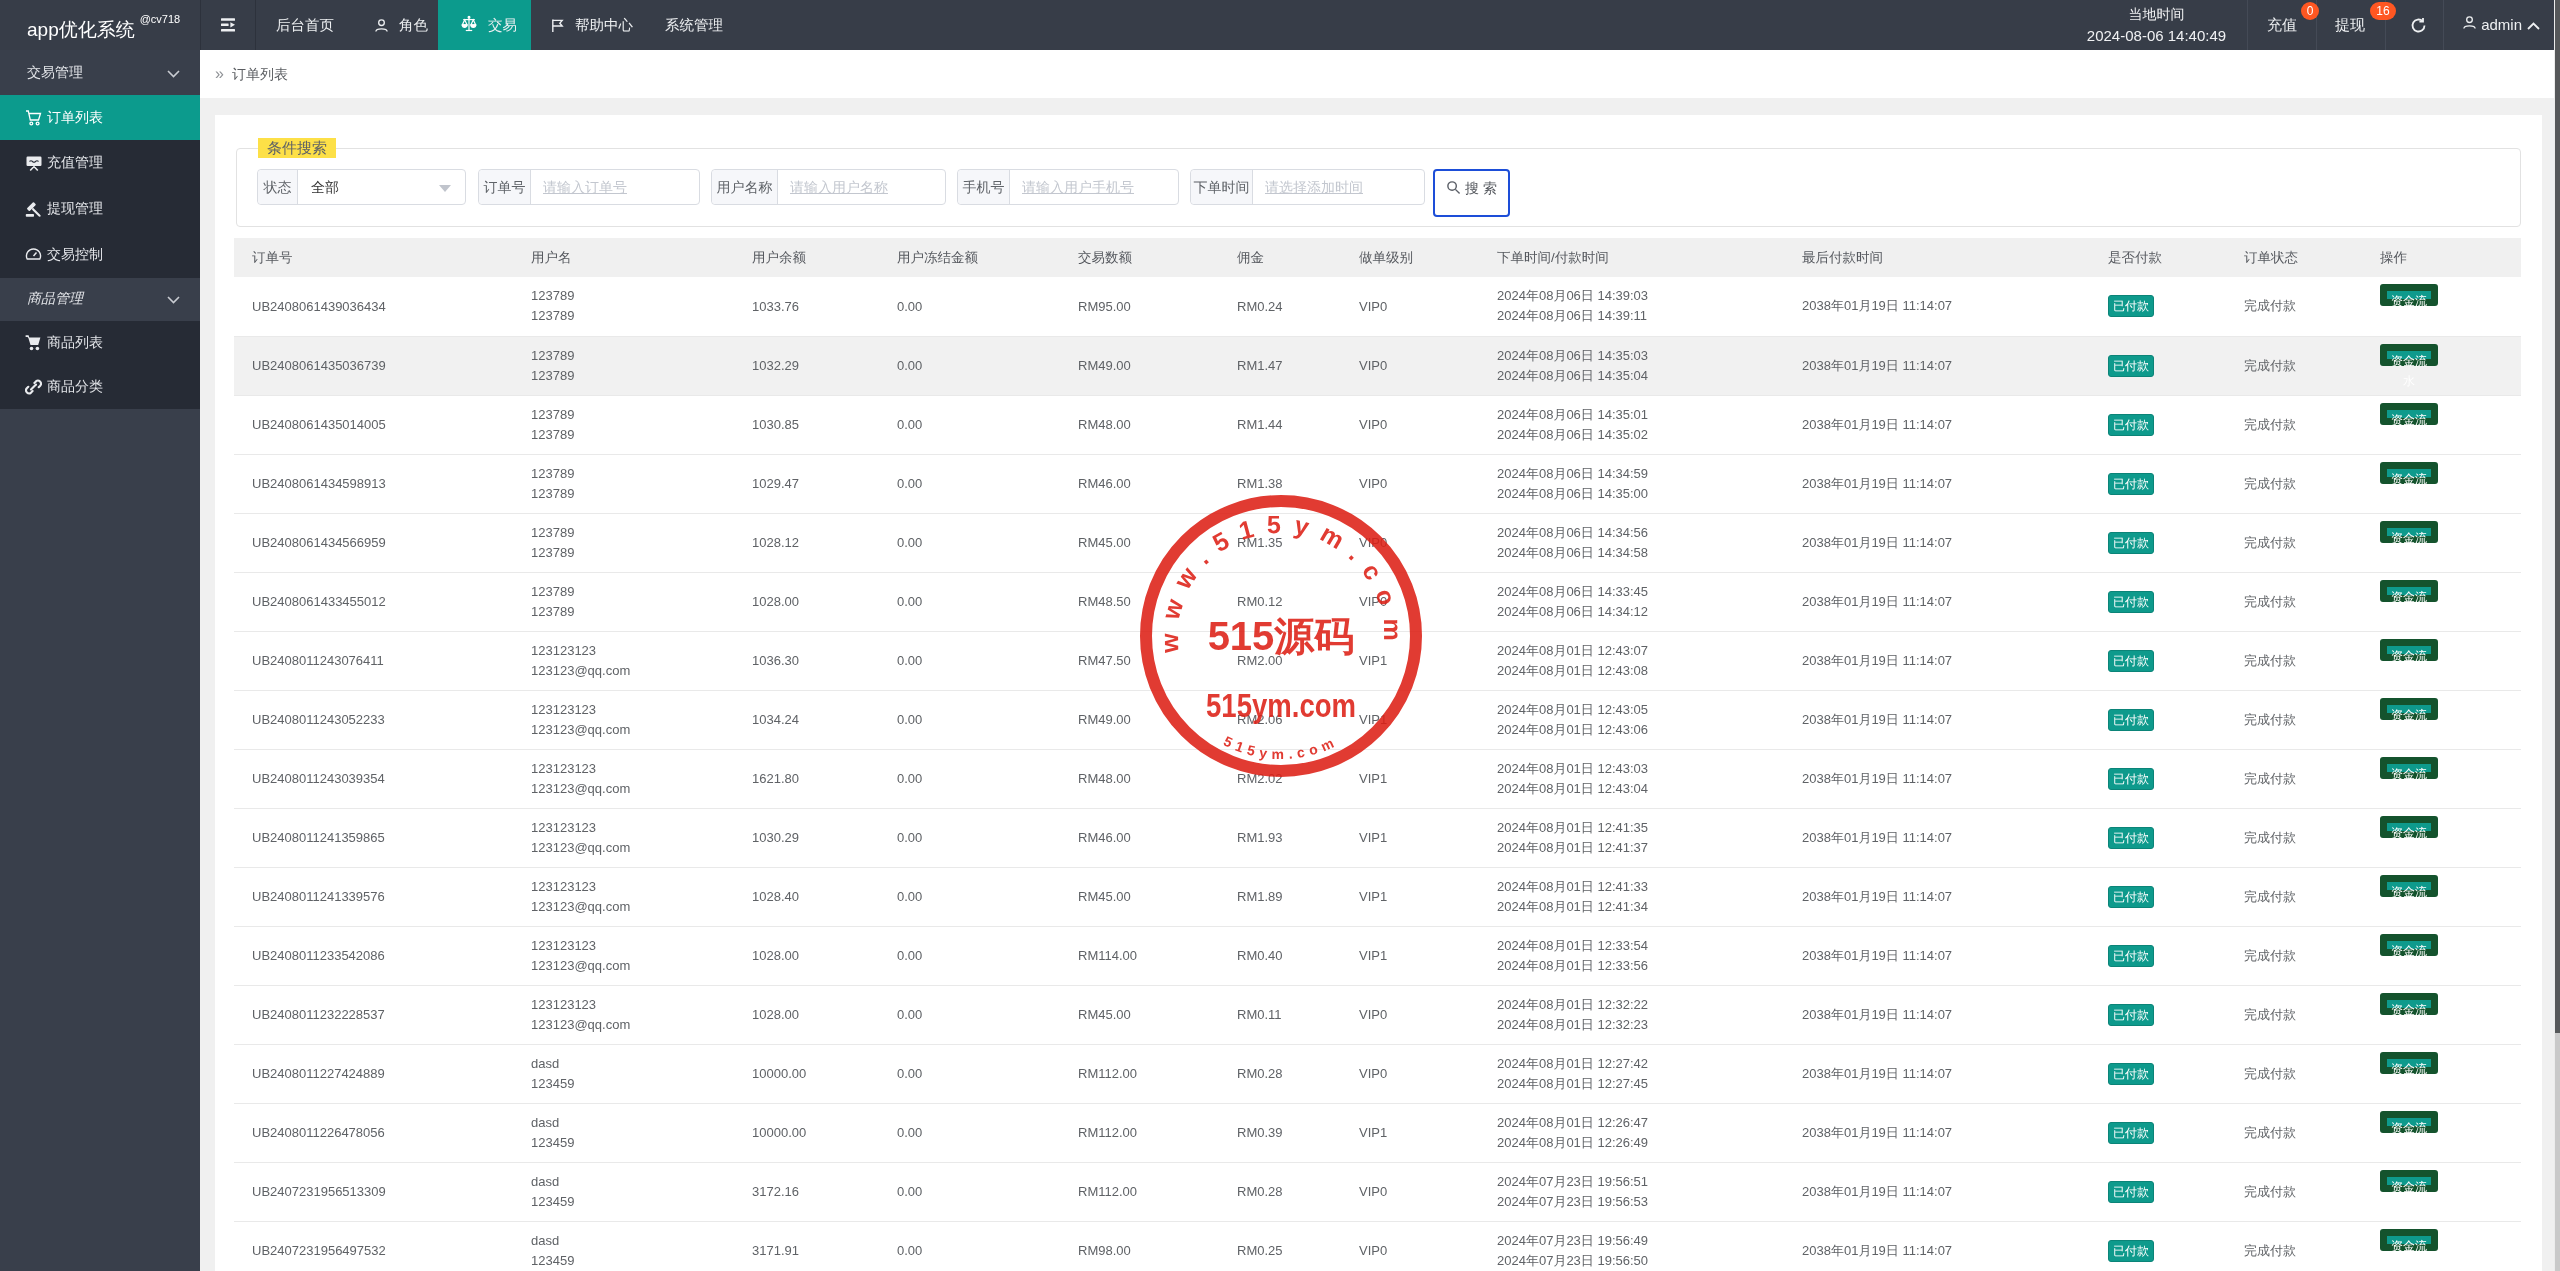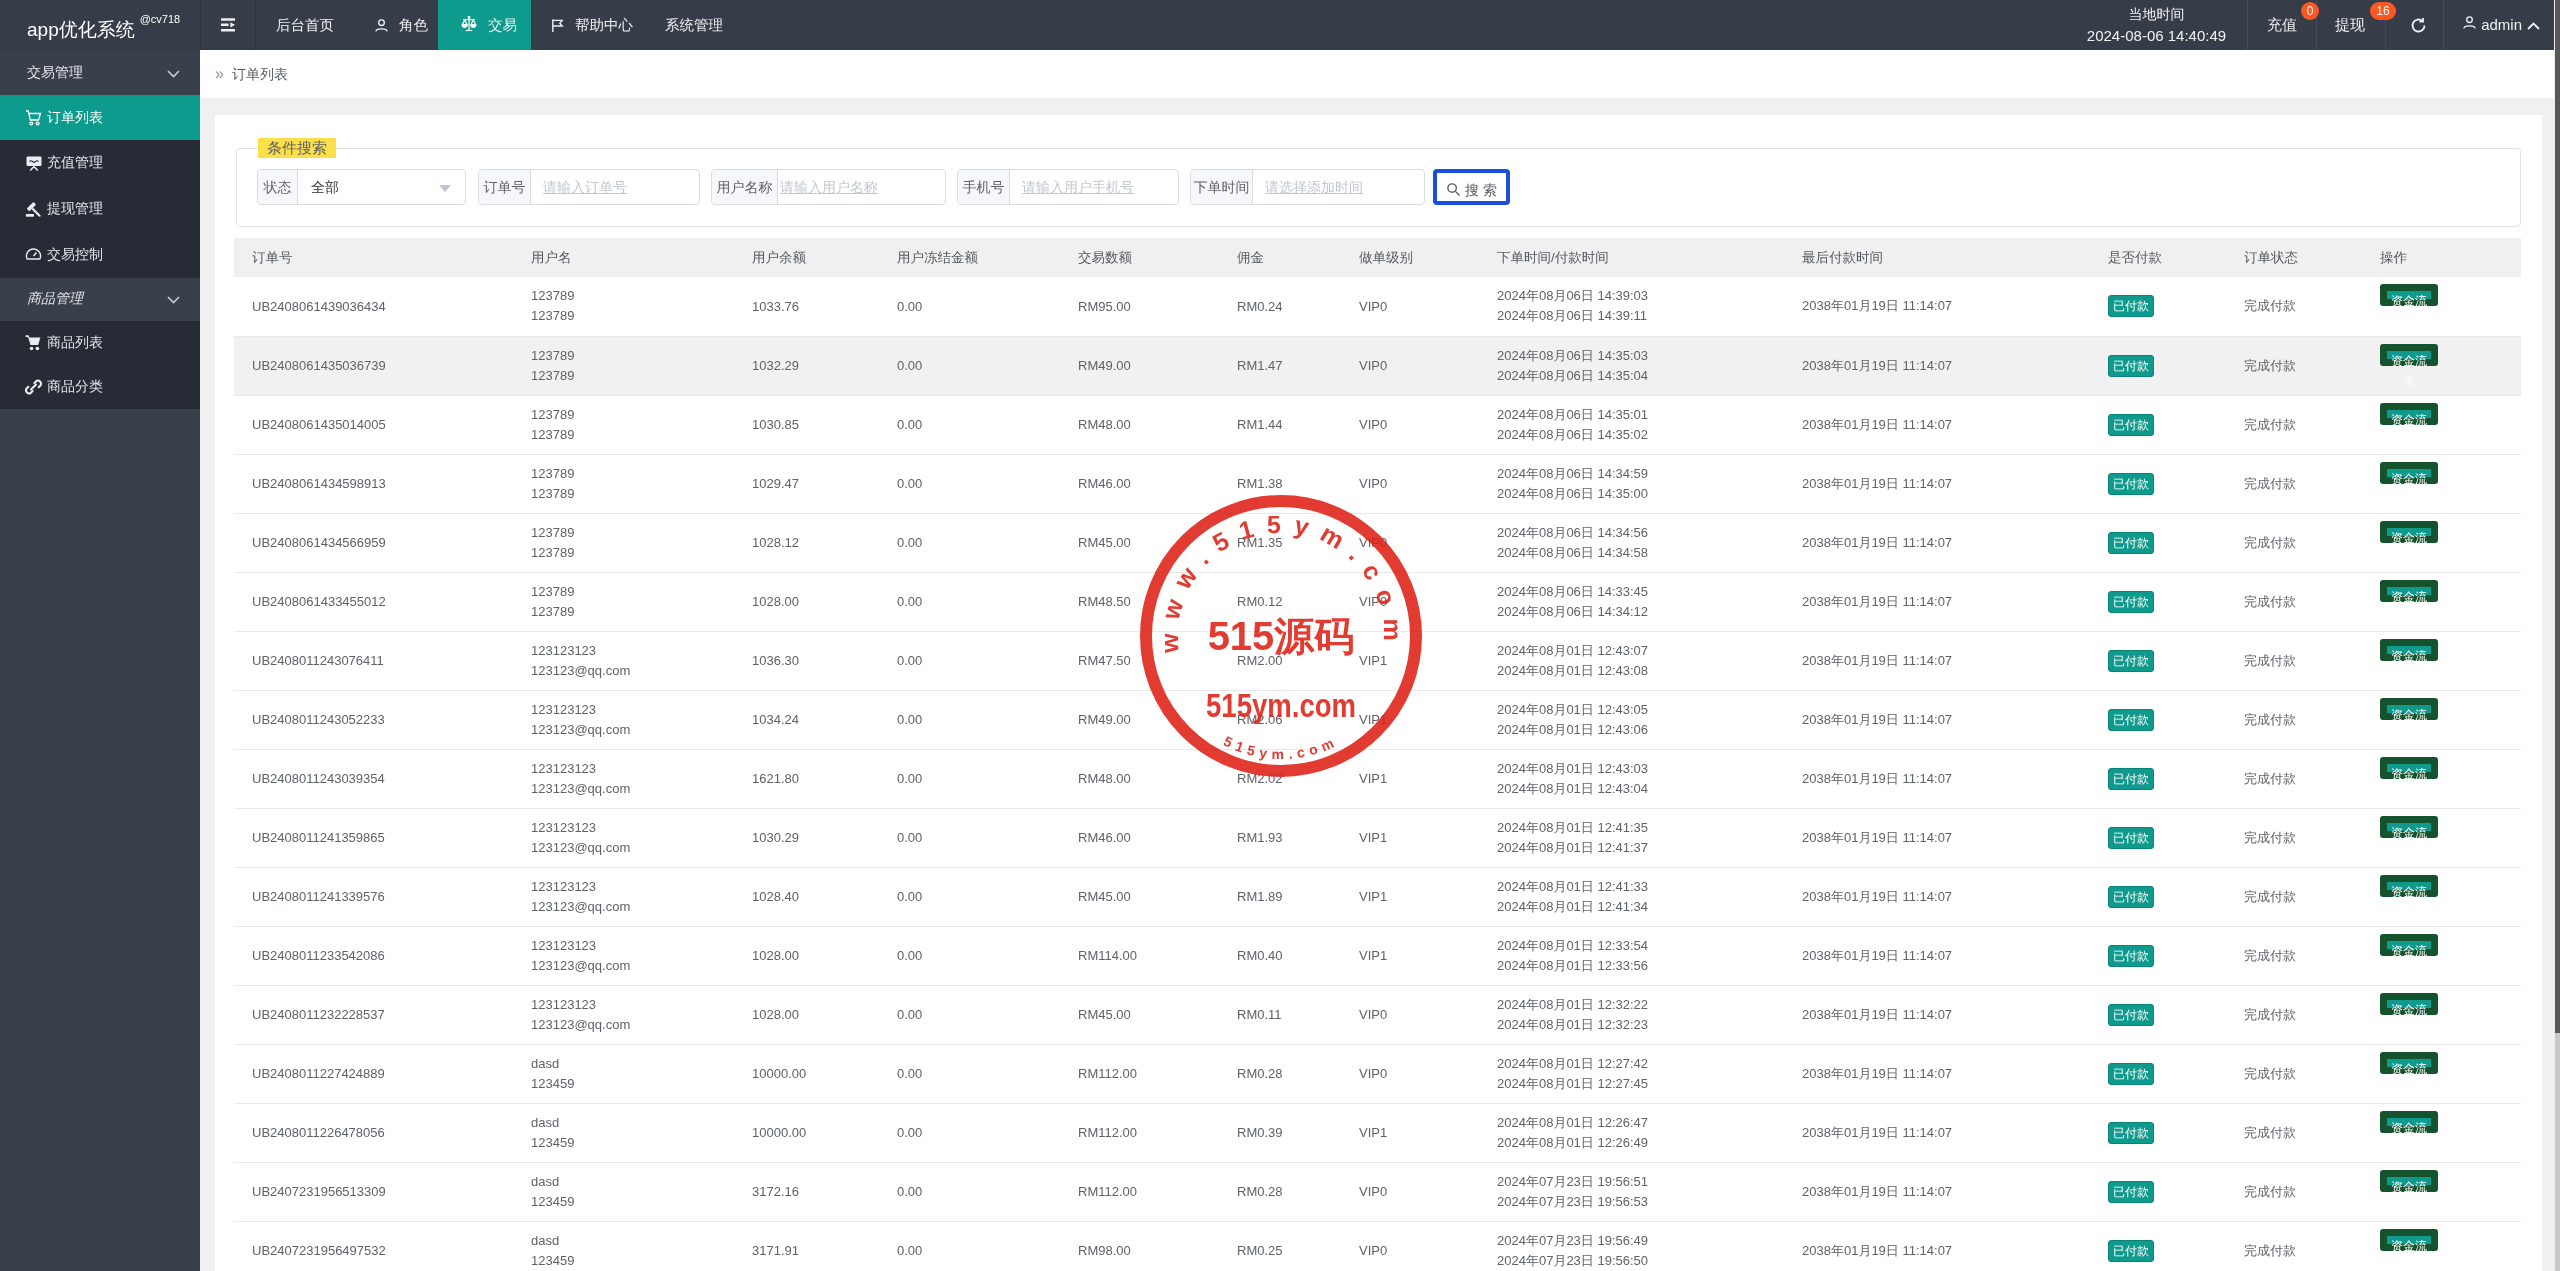--- a/index.html
+++ b/index.html
@@ -49,21 +49,21 @@
 
 
 .grp { position:absolute; top:169px; height:36px; border:1px solid #d9dce2; border-radius:4px; background:#fff; }
 .grp .lab { position:absolute; left:0; top:0; bottom:0; background:#f6f7fa; border-right:1px solid #d9dce2;
   border-radius:4px 0 0 4px; font-size:14px; color:#5f6368; text-align:center; }
 .grp .lab span { display:inline-block; line-height:34px; }
 .grp .val { position:absolute; top:0; bottom:0; font-size:14px; color:#333; line-height:34px; }
 .grp .ph { color:#c3c7cf;text-decoration:underline; }
 .grp .arrow { position:absolute; right:14px; top:15px; width:0; height:0;
   border-left:6px solid transparent; border-right:6px solid transparent; border-top:7px solid #c0c4cc; }
-.sbtn { position:absolute; left:1433px; top:169px; width:77px; height:36px; border:4px solid #1d4ed8;
+.sbtn { position:absolute; left:1433px; top:169px; width:77px; height:48px; border:2px solid #1d4ed8;
   border-radius:4px; background:#fff; font-size:14px; color:#55585e; text-align:center; line-height:34px; }
 
 
 table.grid { position:absolute; left:234px; top:238px; width:2287px; border-collapse:collapse; table-layout:fixed; }
 table.grid th { height:39px; background:#f0f0f0; font-weight:normal; text-align:left;
   font-size:13.5px; color:#55585e; padding:0; }
 table.grid td { height:59px; text-align:left; font-size:13px; color:#5f6266; padding:0;
   border-bottom:1px solid #e9e9e9; vertical-align:middle; }
 table.grid tr.hover td { background:#f1f1f1; }
 table.grid .c1, table.grid th.c1 { padding-left:18px; }
@@ -218,21 +218,21 @@
   <div class="lab" style="width:40px;"><span>状态</span></div>
   <div class="val" style="left:53px;">全部</div>
   <div class="arrow"></div>
 </div>
 <div class="grp" style="left:478px; width:222px;">
   <div class="lab" style="width:52px;"><span>订单号</span></div>
   <div class="val ph" style="left:64px;">请输入订单号</div>
 </div>
 <div class="grp" style="left:711px; width:235px;">
   <div class="lab" style="width:66px;"><span>用户名称</span></div>
-  <div class="val ph" style="left:68px;">请输入用户名称</div>
+  <div class="val ph" style="left:78px;">请输入用户名称</div>
 </div>
 <div class="grp" style="left:957px; width:222px;">
   <div class="lab" style="width:52px;"><span>手机号</span></div>
   <div class="val ph" style="left:64px;">请输入用户手机号</div>
 </div>
 <div class="grp" style="left:1190px; width:235px;">
   <div class="lab" style="width:62px;"><span>下单时间</span></div>
   <div class="val ph" style="left:74px;">请选择添加时间</div>
 </div>
 <div class="sbtn"><svg width="15" height="15" viewBox="0 0 16 16" fill="none" stroke="#5a5e66" stroke-width="1.5" style="vertical-align:-2px;">

